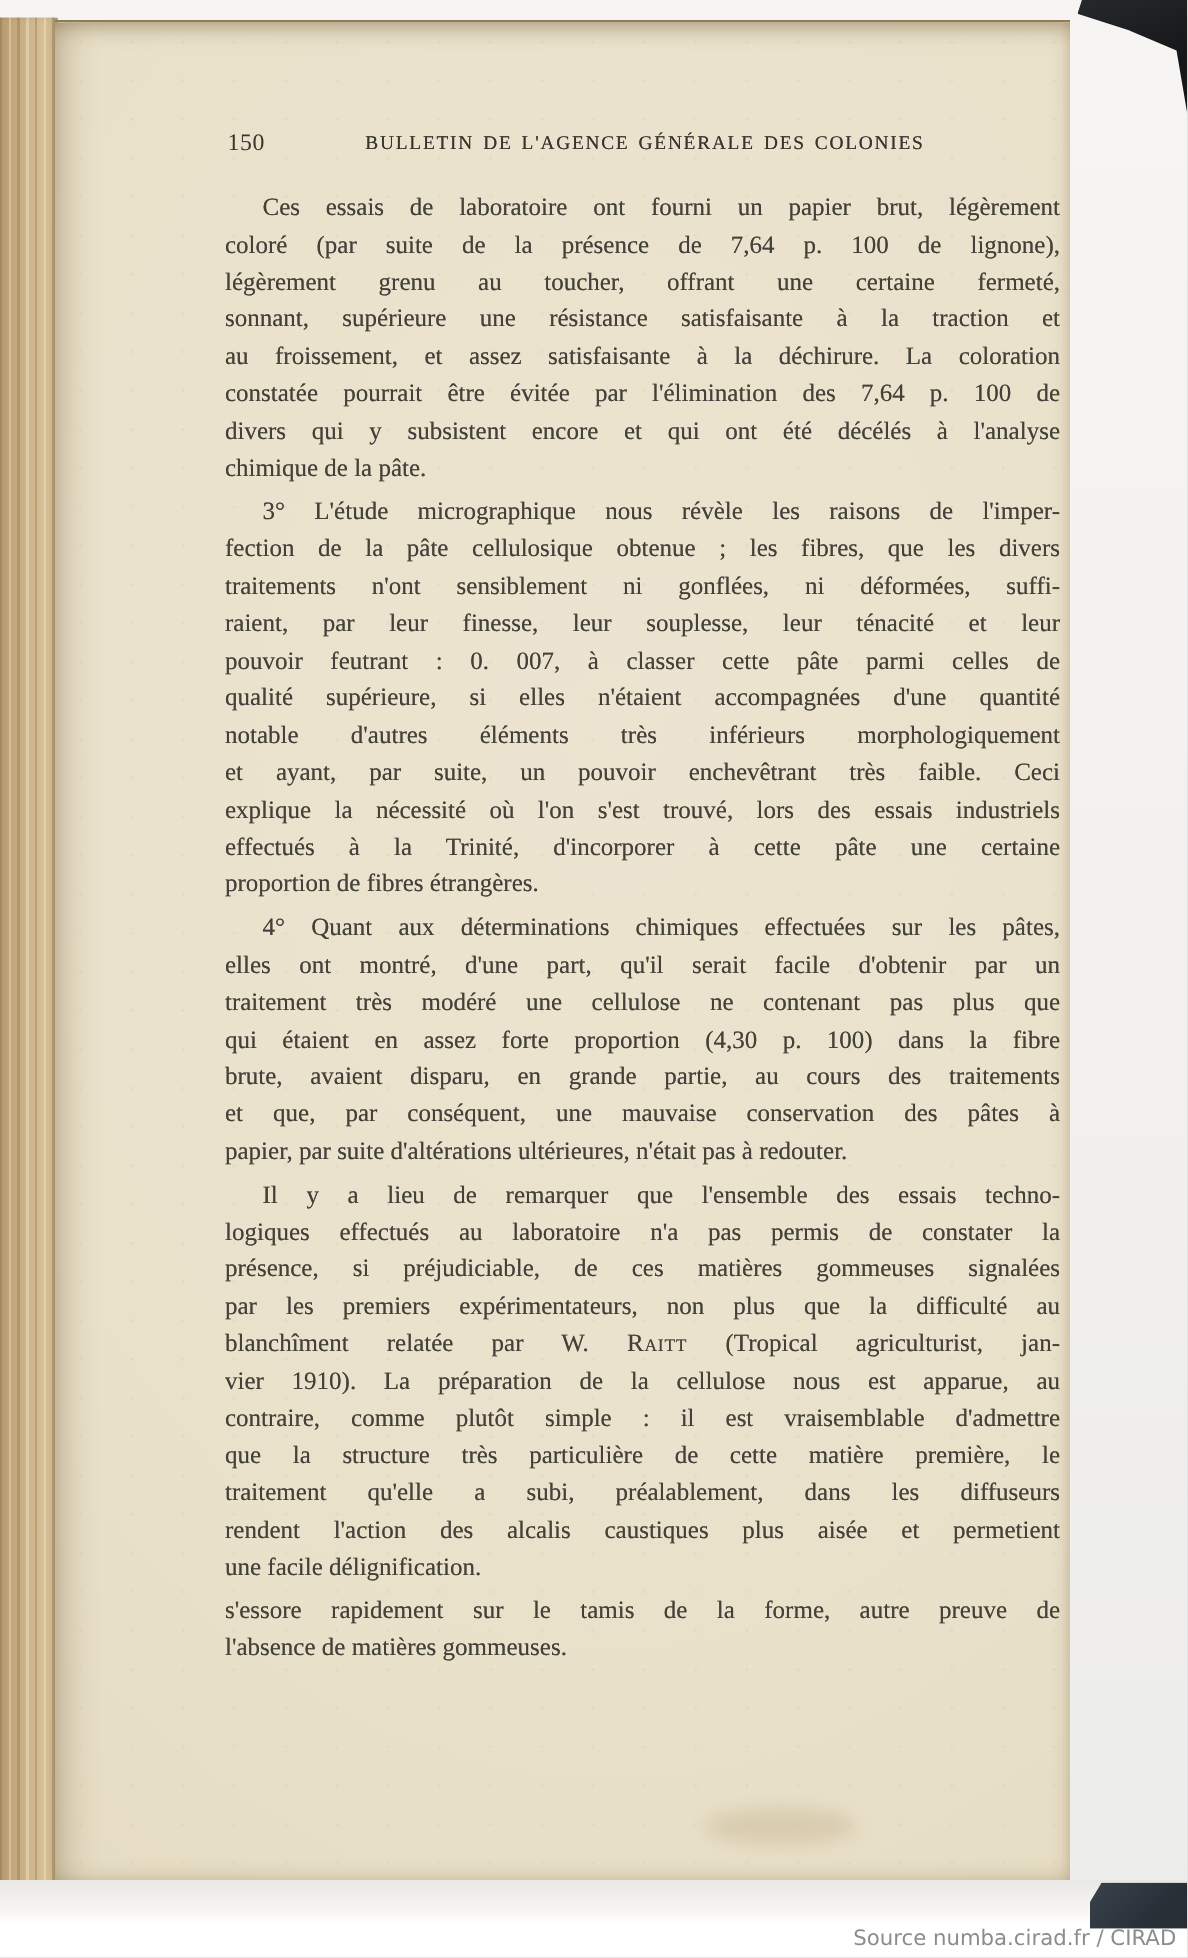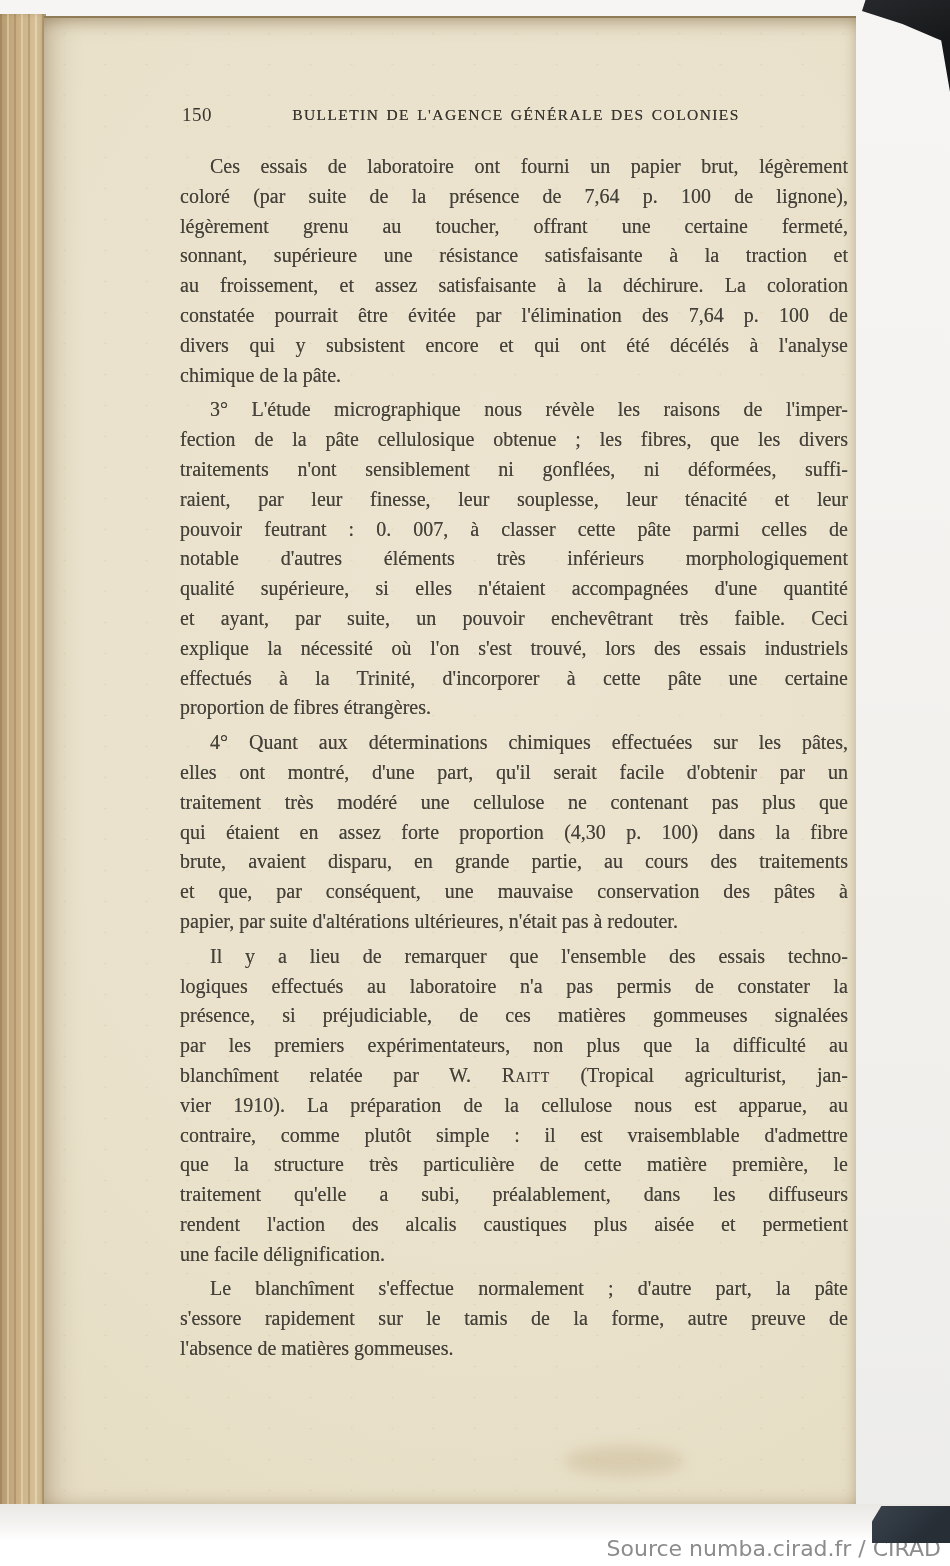--- a/index.html
+++ b/index.html
@@ -68,21 +68,21 @@
     background: linear-gradient(180deg, #e9e8e5 0px, #f6f5f3 24px, #ffffff 36px, #ffffff 100%);
   }
   .cover-bottom-right {
     position: absolute; left: 872px; top: 1506px; width: 78px; height: 37px;
     background: linear-gradient(135deg, #3a434d 0%, #272e36 70%);
     clip-path: polygon(12% 0, 100% 0, 100% 100%, 0 100%, 0 42%);
   }
   .source-credit {
     position: absolute; right: 9px; bottom: 5px;
     font-family: "DejaVu Sans", "Liberation Sans", sans-serif;
-    font-size: 22px; color: #8c8c8c; text-align: right;
+    font-size: 17px; color: #8c8c8c; text-align: right;
   }
 </style>
 </head>
 <body>
 
 <div class="canvas">
 
   <div class="book-edge"></div>
 
   <div class="sheet">
@@ -101,22 +101,22 @@
           <div class="line">constatée pourrait être évitée par l'élimination des 7,64 p. 100 de</div>
           <div class="line">divers qui y subsistent encore et qui ont été décélés à l'analyse</div>
           <div class="line last">chimique de la pâte.</div>
         </div>
         <div class="para">
           <div class="line first">3° L'étude micrographique nous révèle les raisons de l'imper-</div>
           <div class="line">fection de la pâte cellulosique obtenue ; les fibres, que les divers</div>
           <div class="line">traitements n'ont sensiblement ni gonflées, ni déformées, suffi-</div>
           <div class="line">raient, par leur finesse, leur souplesse, leur ténacité et leur</div>
           <div class="line">pouvoir feutrant : 0. 007, à classer cette pâte parmi celles de</div>
+          <div class="line">qualité supérieure, si elles n'étaient accompagnées d'une quantité</div>
           <div class="line">notable d'autres éléments très inférieurs morphologiquement</div>
-          <div class="line">qualité supérieure, si elles n'étaient accompagnées d'une quantité</div>
           <div class="line">et ayant, par suite, un pouvoir enchevêtrant très faible. Ceci</div>
           <div class="line">explique la nécessité où l'on s'est trouvé, lors des essais industriels</div>
           <div class="line">effectués à la Trinité, d'incorporer à cette pâte une certaine</div>
           <div class="line last">proportion de fibres étrangères.</div>
         </div>
         <div class="para">
           <div class="line first">4° Quant aux déterminations chimiques effectuées sur les pâtes,</div>
           <div class="line">elles ont montré, d'une part, qu'il serait facile d'obtenir par un</div>
           <div class="line">traitement très modéré une cellulose ne contenant pas plus que</div>
           <div class="line">qui étaient en assez forte proportion (4,30 p. 100) dans la fibre</div>
@@ -131,21 +131,20 @@
           <div class="line">par les premiers expérimentateurs, non plus que la difficulté au</div>
           <div class="line"><span>blanchîment relatée par W. </span><span class="smallcaps">Raitt</span><span> (</span><span class="italic">Tropical agriculturist</span><span>, jan-</span></div>
           <div class="line">vier 1910). La préparation de la cellulose nous est apparue, au</div>
           <div class="line">contraire, comme plutôt simple : il est vraisemblable d'admettre</div>
           <div class="line">que la structure très particulière de cette matière première, le</div>
           <div class="line">traitement qu'elle a subi, préalablement, dans les diffuseurs</div>
           <div class="line">rendent l'action des alcalis caustiques plus aisée et permetient</div>
           <div class="line last">une facile délignification.</div>
         </div>
         <div class="para">
-          <div class="line first">Le blanchîment s'effectue normalement ; d'autre part, la pâte</div>
           <div class="line">s'essore rapidement sur le tamis de la forme, autre preuve de</div>
           <div class="line last">l'absence de matières gommeuses.</div>
         </div>
       </div>
 
     <div class="smudge"></div>
   </div>
 
   <div class="cover-top-right"></div>
 

